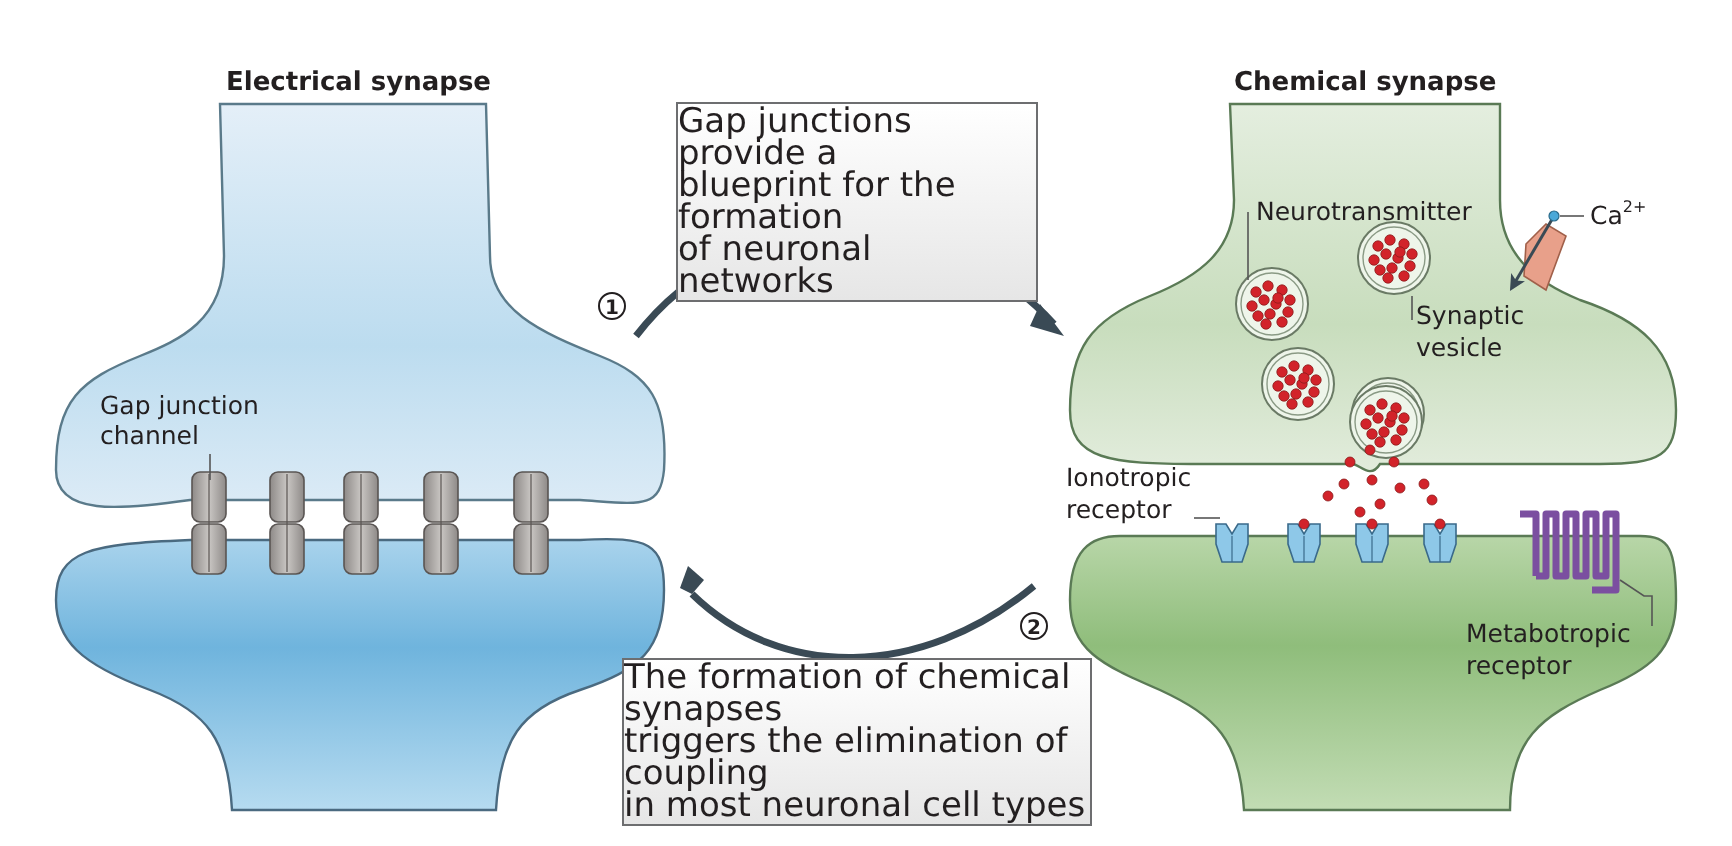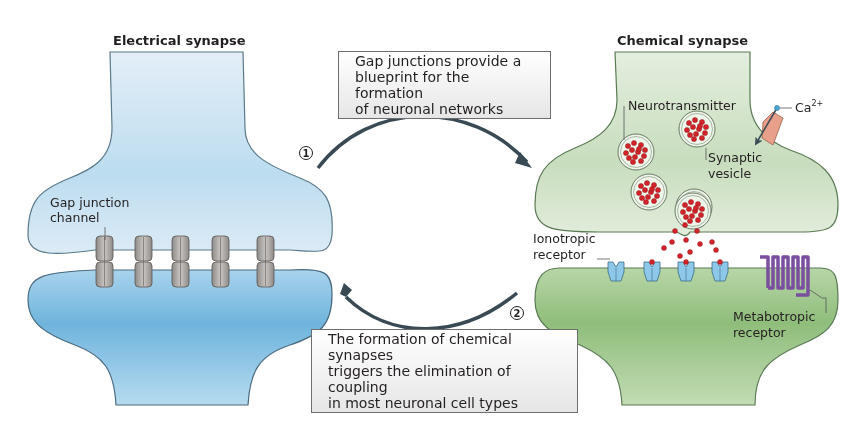--- a/index.html
+++ b/index.html
@@ -1,20 +1,20 @@
 <!DOCTYPE html>
 <html><head>
 <meta charset="utf-8">
 <style>
   html, body { margin: 0; padding: 0; background: #ffffff; }
   body { width: 866px; height: 423px; position: relative; overflow: hidden; font-family: "DejaVu Sans", sans-serif; }
   svg { position: absolute; left: 0; top: 0; }
   .title { font-family: "DejaVu Sans", sans-serif; font-weight: bold; font-size: 13px; fill: #231f20; }
   .label { font-family: "DejaVu Sans", sans-serif; font-size: 12.5px; fill: #231f20; }
-  .box { position: absolute; background: linear-gradient(#ffffff, #e6e6e6); border: 1px solid #6d6e70; padding: 1px 16px; font-size: 14px; line-height: 16px; color: #231f20; font-family: "DejaVu Sans", sans-serif; white-space: pre-line; }
+  .box { position: absolute; background: linear-gradient(#ffffff, #e6e6e6); border: 1px solid #6d6e70; padding: 1px 0; font-size: 17px; line-height: 16px; color: #231f20; font-family: "DejaVu Sans", sans-serif; white-space: pre-line; }
 </style>
 </head>
 <body>
 
 <svg width="866" height="423" viewBox="0 0 866 423">
   <defs>
     <linearGradient id="gPreE" x1="0" y1="0" x2="0" y2="1">
       <stop offset="0" stop-color="#e4eff8"></stop>
       <stop offset="0.6" stop-color="#bcdcef"></stop>
       <stop offset="1" stop-color="#dcebf6"></stop>

